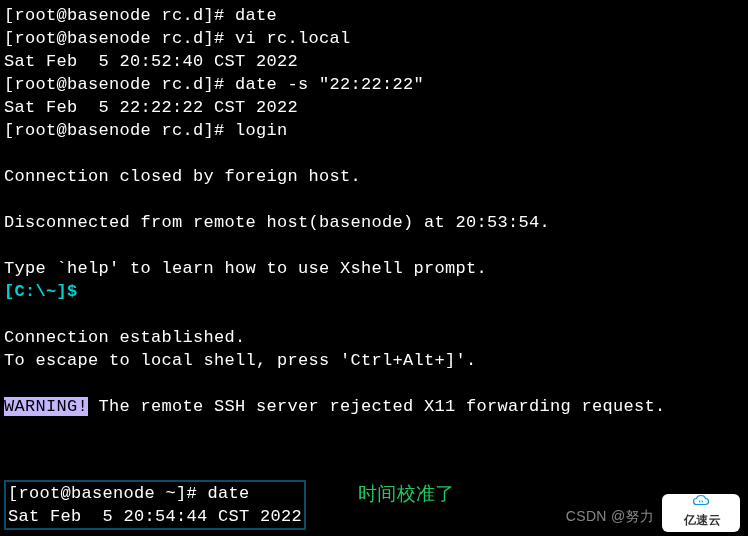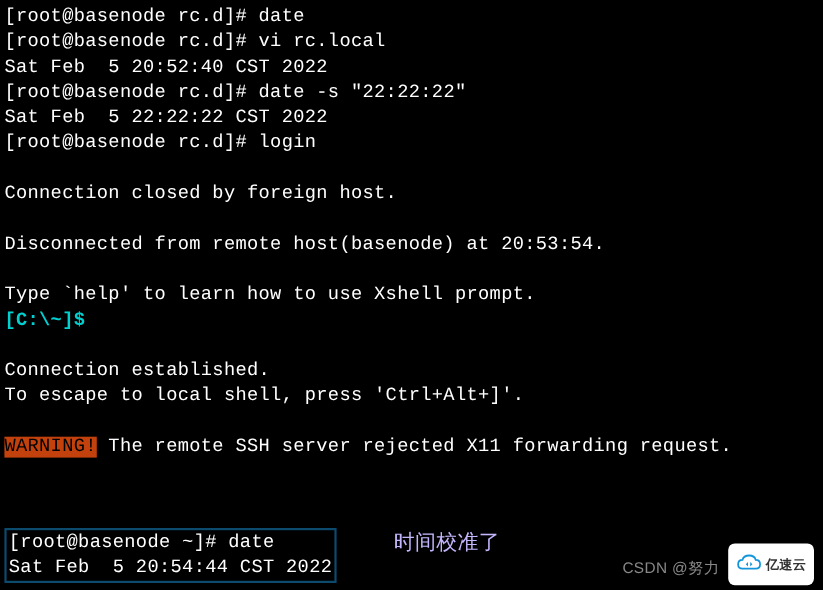--- a/index.html
+++ b/index.html
@@ -11,29 +11,29 @@
       line-height: 23px;
       width: 748px;
       height: 536px;
       padding: 4px 4px;
       position: relative;
       overflow: hidden;
       letter-spacing: 0.3px;
     }
     .line { white-space: pre; }
     .cyan { color: #00d0d0; font-weight: bold; }
-    .warn-inv { background: #c2410c; color: #000; }
+    .warn-inv { background: #c4b5fd; color: #000; }
     .red-box {
       border: 2px solid #0c4a6e;
       display: inline-block;
       padding: 0 2px;
       margin-top: -2px;
     }
     .red-annot {
-      color: #c4b5fd;
+      color: #22c55e;
       font-family: "Microsoft YaHei", sans-serif;
       font-size: 19px;
       margin-left: 52px;
       vertical-align: top;
     }
     .watermark {
       position: absolute;
       right: 94px;
       bottom: 8px;
       color: #888;
@@ -45,20 +45,21 @@
       right: 8px;
       bottom: 4px;
       width: 78px;
       height: 38px;
       background: #fff;
       border-radius: 6px;
       display: flex;
       align-items: center;
       justify-content: center;
       box-shadow: 0 0 4px rgba(0,0,0,0.3);
+      flex-direction: column;
     }
     .logo-txt {
       color: #333;
       font-family: "Microsoft YaHei", sans-serif;
       font-size: 12px;
       font-weight: bold;
       margin-left: 3px;
     }
     .last-rows { position: absolute; left: 4px; bottom: 6px; }
   </style>

